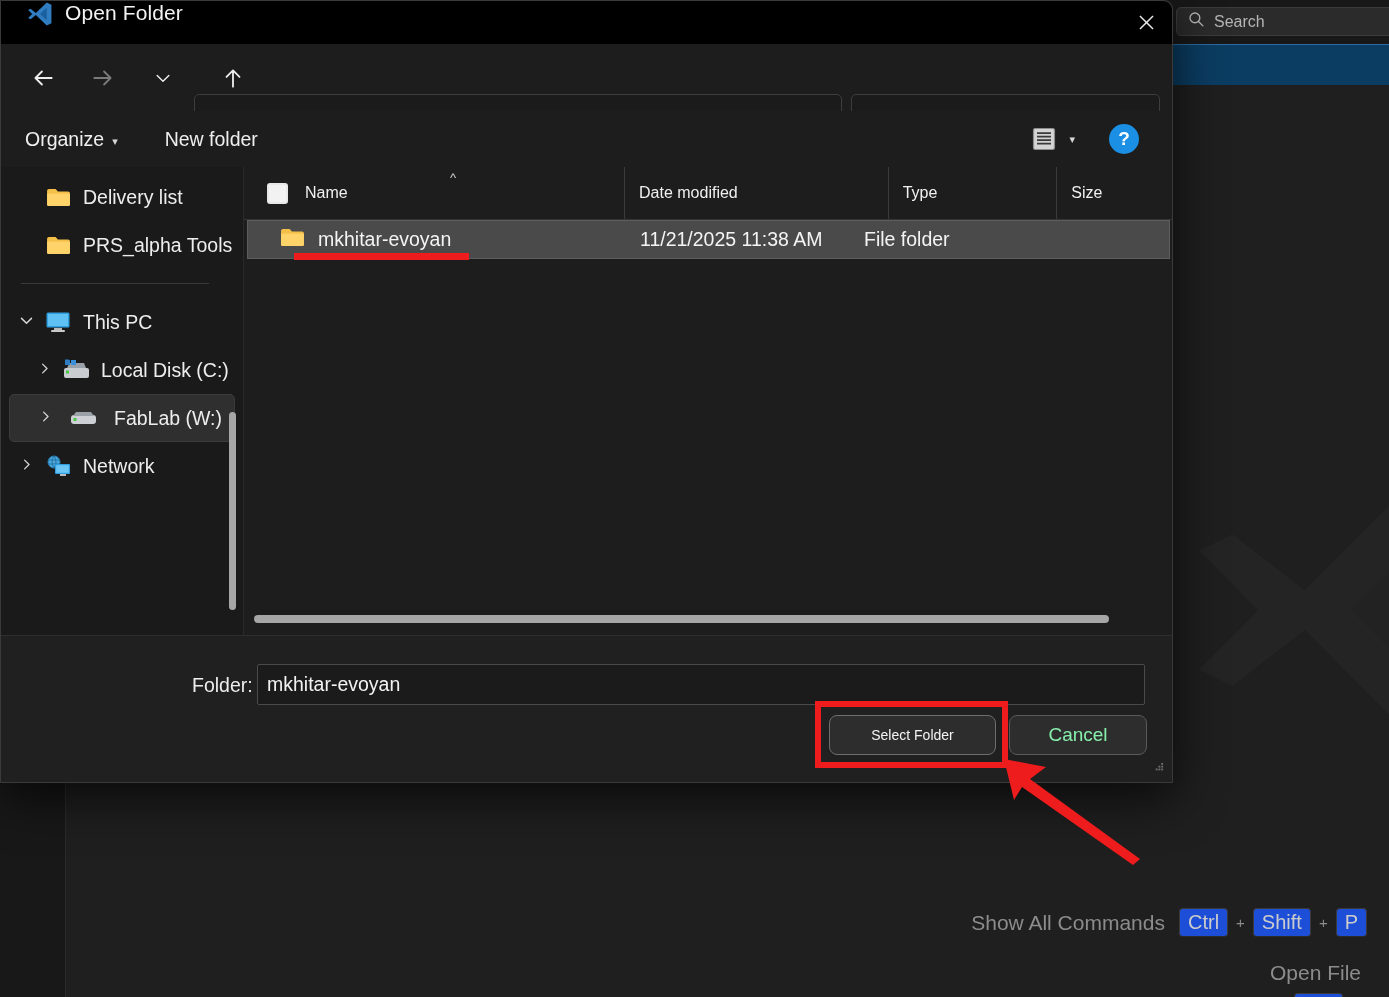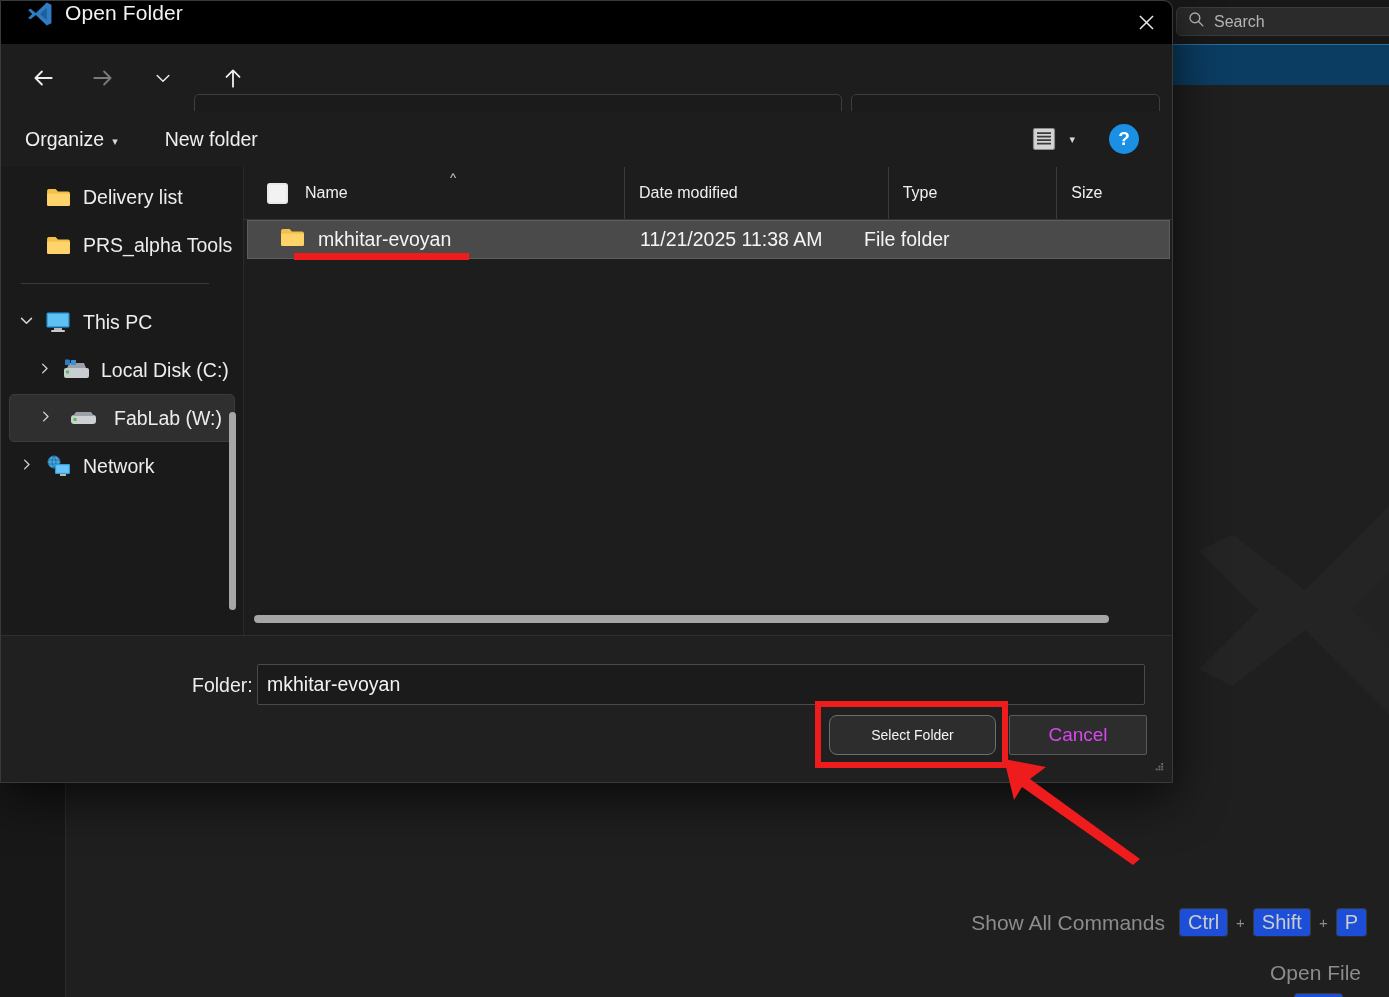--- a/index.html
+++ b/index.html
@@ -134,22 +134,22 @@
   }
   #select-btn{
     position:absolute;left:828px;top:714px;width:165px;height:38px;
     background:#2d2d2d;border:1px solid #6e6e6e;border-radius:8px;
     color:#f4f4f4;font-size:14px;display:flex;align-items:center;justify-content:center;
   }
   #select-hl{position:absolute;left:814px;top:700px;width:193px;height:67px;
              border:6px solid #ee1c1c;box-sizing:border-box;}
   #cancel-btn{
     position:absolute;left:1008px;top:714px;width:136px;height:38px;
-    background:#2d2d2d;border:1px solid #5a5a5a;border-radius:2px;
-    color:#d946ef;font-size:19px;display:flex;align-items:center;justify-content:center;
+    background:#2d2d2d;border:1px solid #5a5a5a;border-radius:8px;
+    color:#86efac;font-size:19px;display:flex;align-items:center;justify-content:center;
   }
   #resize-grip{position:absolute;right:8px;bottom:8px;width:11px;height:11px;opacity:.65;}
 
   #red-arrow{position:absolute;left:1000px;top:755px;width:145px;height:110px;pointer-events:none;}
 </style>
 </head>
 <body>
 
 <div id="vscode">
 

